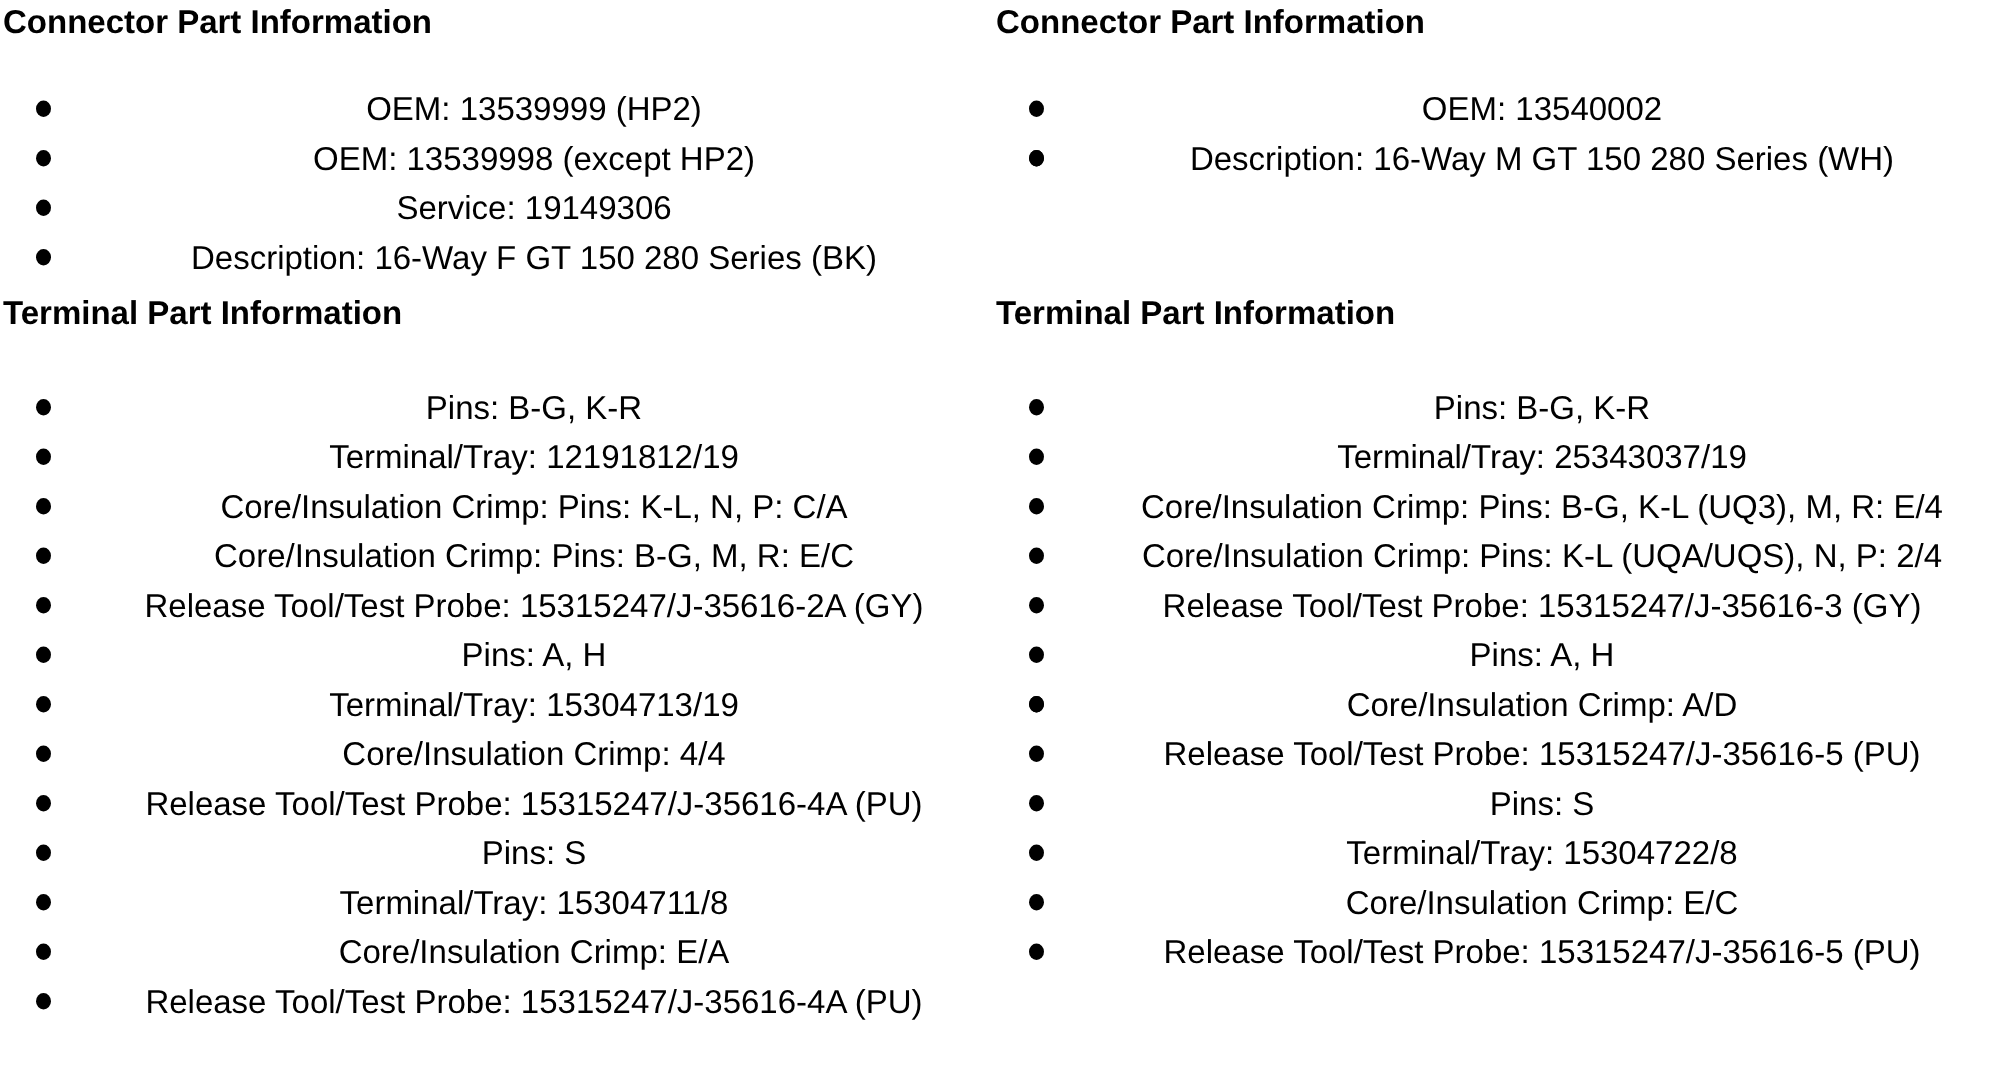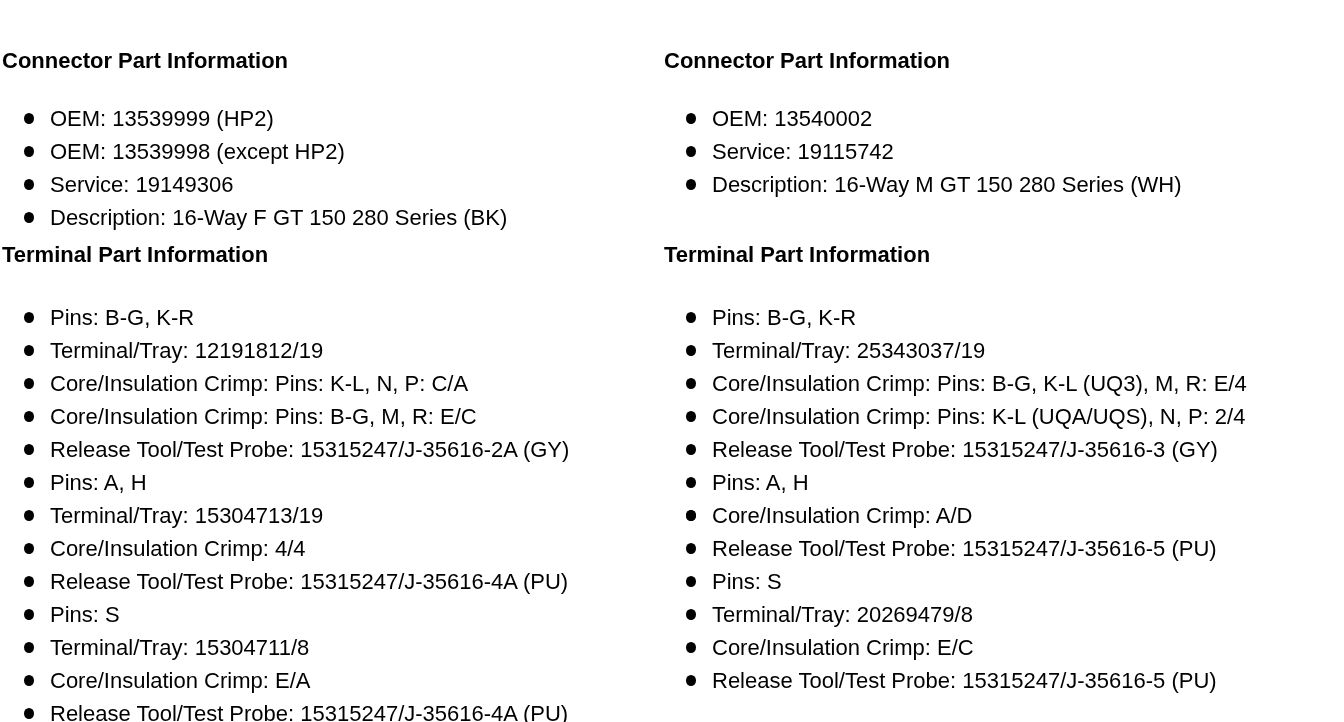--- a/index.html
+++ b/index.html
@@ -19,25 +19,26 @@
     padding-top: 4px;
     width: 1344px;
   }
   .column { padding-left: 2px; }
   .section-heading {
     font-size: 22px;
     font-weight: 700;
     line-height: 22px;
     margin: 0;
   }
-  .connector-block { height: 194px; margin-top: 46px; }
+  .connector-block { height: 194px; }
   ul.bullet-list {
     list-style: none;
     margin: 0;
     padding: 0;
+    text-align: center;
   }
   .connector-block ul.bullet-list { margin-top: 30px; }
   .groups { margin-top: 35px; }
   .group + .group { }
   li.bullet-item {
     position: relative;
     padding-left: 48px;
     line-height: 33px;
     white-space: nowrap;
   }
@@ -90,21 +91,21 @@
           </ul>
         </div>
     </section>
   </div>
 
   <div class="column">
     <section class="connector-block">
       <h2 class="section-heading">Connector Part Information</h2>
       <ul class="bullet-list">
           <li class="bullet-item"><span class="bullet"></span><span>OEM: 13540002</span></li>
-          <li class="bullet-item"><span class="bullet"></span><span>Service: 19115742</span></li>
+          <li class="bullet-item"><span class="bullet"></span></li>
           <li class="bullet-item"><span class="bullet"></span><span>Description: 16-Way M GT 150 280 Series (WH)</span></li>
         </ul>
     </section>
     <section class="terminal-block">
       <h2 class="section-heading">Terminal Part Information</h2>
       <div class="groups">
           <ul class="bullet-list group">
             <li class="bullet-item"><span class="bullet"></span><span>Pins: B-G, K-R</span></li>
             <li class="bullet-item"><span class="bullet"></span><span>Terminal/Tray: 25343037/19</span></li>
             <li class="bullet-item"><span class="bullet"></span><span>Core/Insulation Crimp: Pins: B-G, K-L (UQ3), M, R: E/4</span></li>
@@ -112,21 +113,21 @@
             <li class="bullet-item"><span class="bullet"></span><span>Release Tool/Test Probe: 15315247/J-35616-3 (GY)</span></li>
           </ul>
           <ul class="bullet-list group">
             <li class="bullet-item"><span class="bullet"></span><span>Pins: A, H</span></li>
             <li class="bullet-item"><span class="bullet"></span></li>
             <li class="bullet-item"><span class="bullet"></span><span>Core/Insulation Crimp: A/D</span></li>
             <li class="bullet-item"><span class="bullet"></span><span>Release Tool/Test Probe: 15315247/J-35616-5 (PU)</span></li>
           </ul>
           <ul class="bullet-list group">
             <li class="bullet-item"><span class="bullet"></span><span>Pins: S</span></li>
-            <li class="bullet-item"><span class="bullet"></span><span>Terminal/Tray: 20269479/8</span></li>
+            <li class="bullet-item"><span class="bullet"></span><span>Terminal/Tray: 15304722/8</span></li>
             <li class="bullet-item"><span class="bullet"></span><span>Core/Insulation Crimp: E/C</span></li>
             <li class="bullet-item"><span class="bullet"></span><span>Release Tool/Test Probe: 15315247/J-35616-5 (PU)</span></li>
           </ul>
         </div>
     </section>
   </div>
 
 </div>
 
 </body></html>

